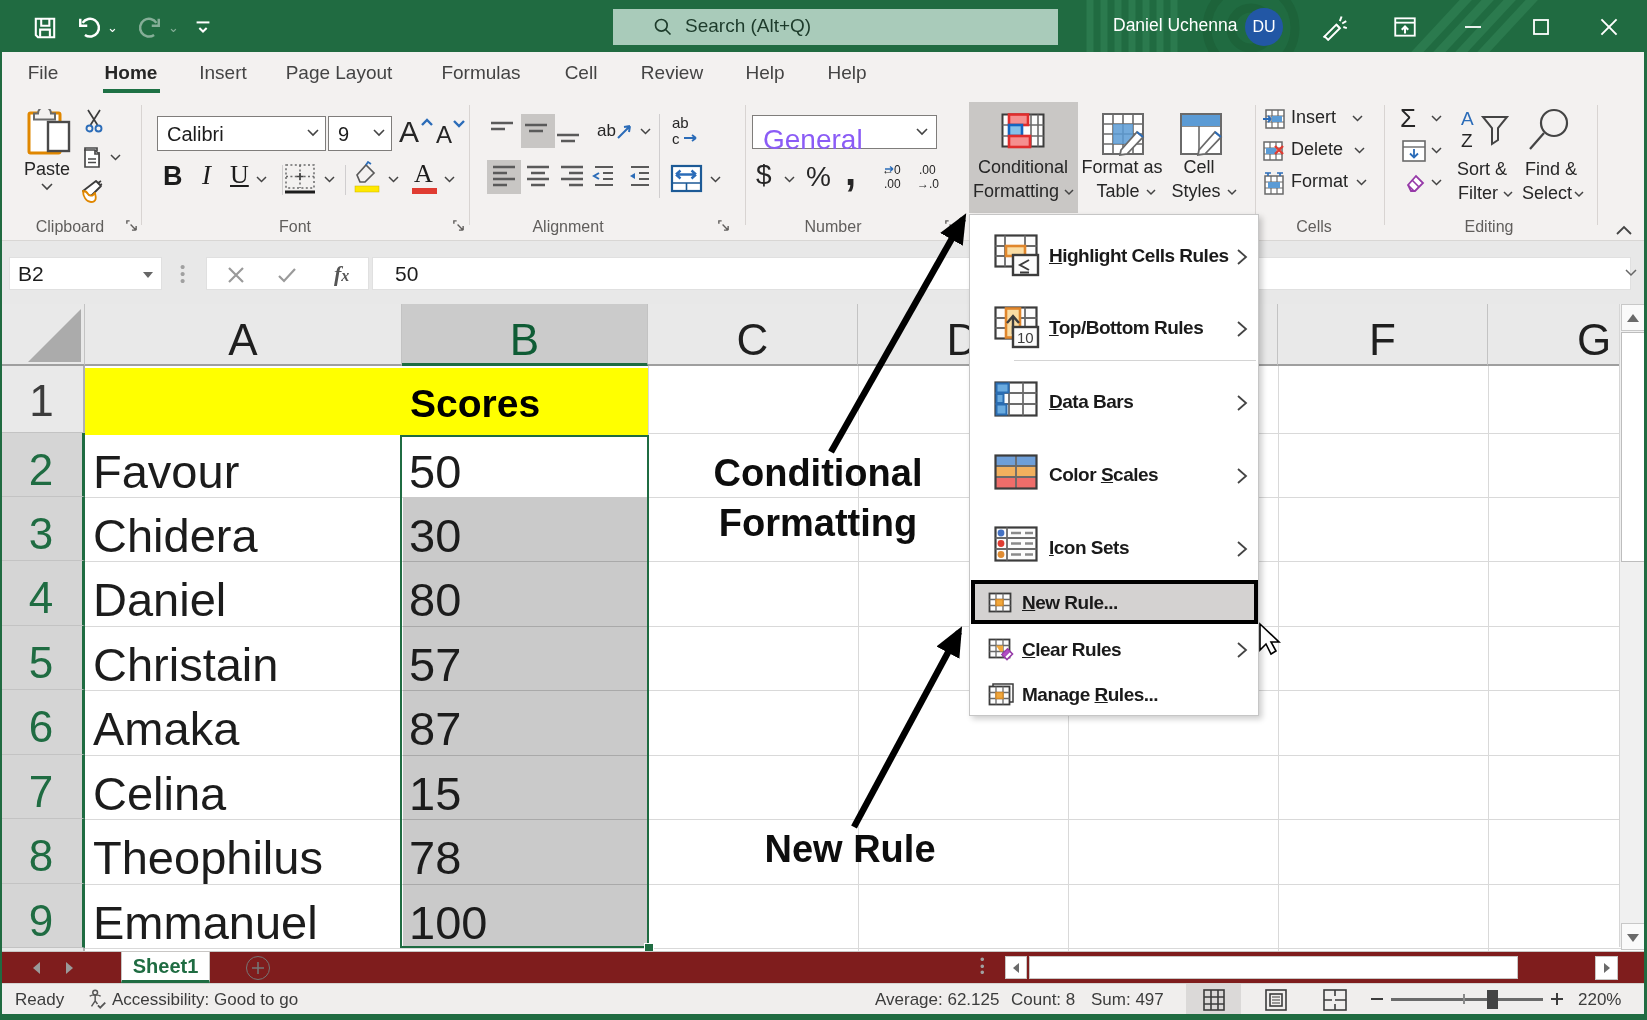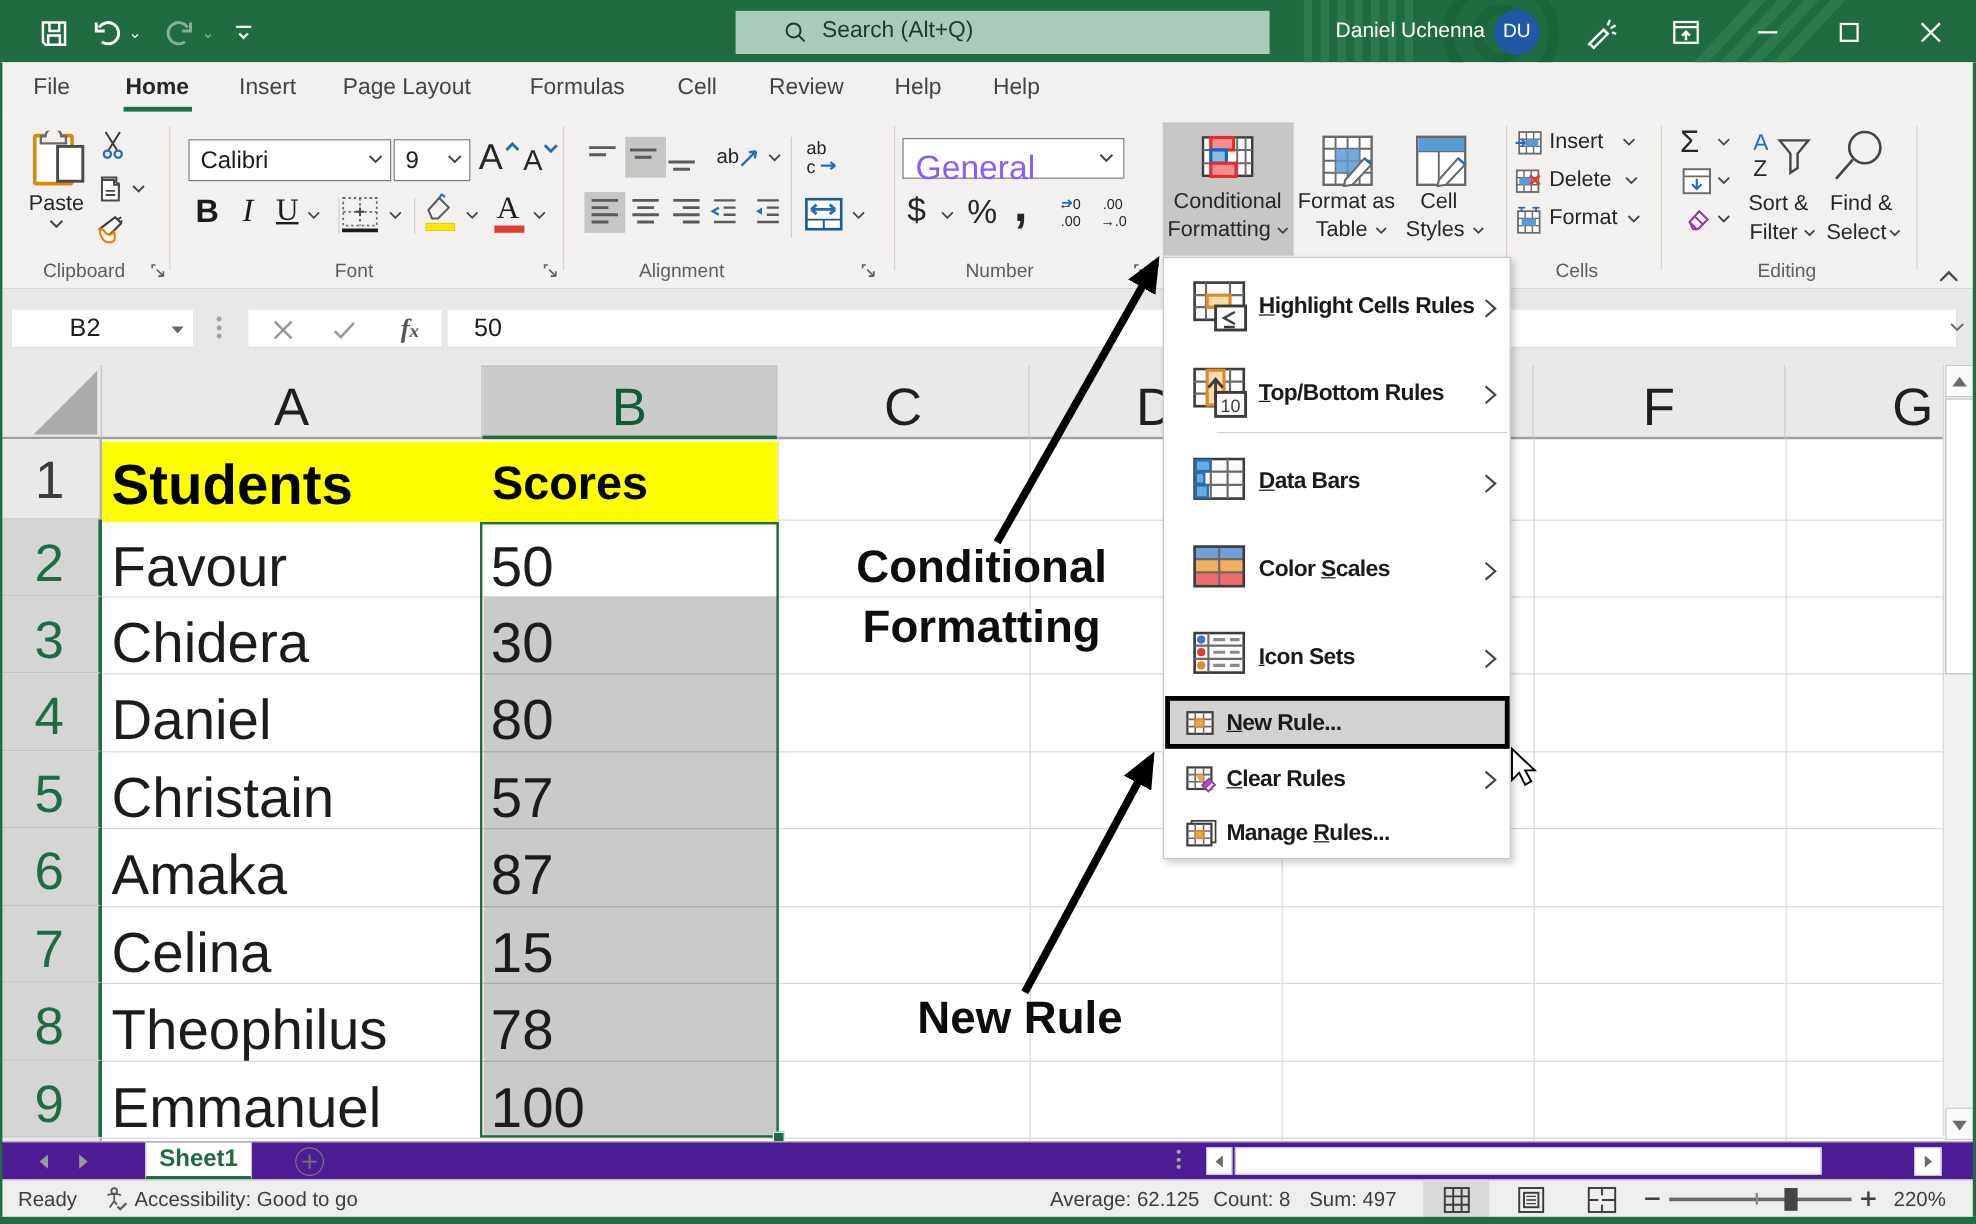--- a/index.html
+++ b/index.html
@@ -41,21 +41,21 @@
   .gl-h { position:absolute; left:85px; right:0; height:1px; background:#d9d9d9; }
   .gl-v { position:absolute; top:62px; bottom:0; width:1px; background:#d9d9d9; }
   .cell-text { position:absolute; font-size:47px; line-height:36px; color:#1c1c1c; }
 
   
   #menu { left:969px; top:214px; width:290px; height:502px; background:#fff; border:1px solid #c6c6c6;
       box-shadow:3px 3px 6px rgba(0,0,0,0.2); }
   .mi-text { position:absolute; left:79px; font-size:19px; font-weight:bold; color:#1a1a1a; white-space:nowrap; letter-spacing:-0.5px; }
 
   
-  #sheetbar { left:0; top:951px; width:1647px; height:32px; background:#4c1d95; border-top:1px solid #c8c6c4;}
+  #sheetbar { left:0; top:951px; width:1647px; height:32px; background:#7f1d1d; border-top:1px solid #c8c6c4;}
   
   #statusbar { left:0; top:983px; width:1647px; height:31px; background:#f0eeed; border-top:1px solid #d6d4d2;
       font-size:17px; color:#3c3c3c; }
   #greenbottom { left:0; top:1014px; width:1647px; height:6px; background:#206b41; }
   #greenleft { left:0; top:52px; width:2px; height:962px; background:#206b41; }
   #greenright { left:1644px; top:52px; width:3px; height:962px; background:#206b41; }
 </style>
 </head>
 <body>
 <div id="app">
@@ -446,21 +446,21 @@
         <path d="M1 1 L5 5 L9 1" fill="none" stroke="#444" stroke-width="1.5"></path>
       </svg>
     <div class="grouplabel" style="left:1489px;">Editing</div>
     <div class="vsep" style="left:1597px;"></div>
     <svg width="16" height="10" style="position:absolute;left:1616px;top:128px;">
         <path d="M1 9 L8 2 L15 9" fill="none" stroke="#444" stroke-width="1.8"></path>
       </svg>
   </div>
   <div class="abs" id="fbar">
     <div class="wbox" style="left:9px;width:153px;">
-      <span style="position:absolute;left:8px;top:4px;font-size:21px;color:#1c1c1c;margin-left:40px;">B2</span>
+      <span style="position:absolute;left:8px;top:4px;font-size:21px;color:#1c1c1c;">B2</span>
       <svg width="12" height="8" style="position:absolute;left:132px;top:13px;">
           <path d="M1 1 L11 1 L6 7 z" fill="#666"></path>
         </svg>
     </div>
     <div style="position:absolute;left:180px;top:22px;color:#a0a0a0;font-size:15px;letter-spacing:0;line-height:7px;">•<br>•<br>•</div>
     <div class="wbox" style="left:206px;width:163px;">
       <svg width="18" height="18" style="position:absolute;left:20px;top:8px;">
           <path d="M2 2 L16 16 M16 2 L2 16" stroke="#9a9a9a" stroke-width="2.2" fill="none"></path>
         </svg>
       <svg width="20" height="16" style="position:absolute;left:70px;top:9px;">
@@ -511,21 +511,20 @@
     <div class="gl-h" style="top:579.5px;"></div>
     <div class="gl-h" style="top:644px;"></div>
 
     <div class="gl-v" style="left:648px;"></div>
     <div class="gl-v" style="left:858px;"></div>
     <div class="gl-v" style="left:1068px;"></div>
     <div class="gl-v" style="left:1278px;"></div>
     <div class="gl-v" style="left:1488px;"></div>
 
     <div style="position:absolute;left:85px;top:63.5px;width:563px;height:67px;background:#ffff00;"></div>
-    <div style="position:absolute;left:93px;top:76px;font-size:47px;line-height:47px;font-weight:bold;color:#000;">Students</div>
     <div style="position:absolute;left:410px;top:76px;font-size:39px;line-height:47px;font-weight:bold;color:#000;">Scores</div>
 
     <div style="position:absolute;left:403px;top:193px;width:245px;height:451px;background:#cacaca;"></div>
     <div style="position:absolute;left:403px;top:257px;width:245px;height:1px;background:#a9a9a9;"></div>
     <div style="position:absolute;left:403px;top:321.5px;width:245px;height:1px;background:#a9a9a9;"></div>
     <div style="position:absolute;left:403px;top:386px;width:245px;height:1px;background:#a9a9a9;"></div>
     <div style="position:absolute;left:403px;top:450.5px;width:245px;height:1px;background:#a9a9a9;"></div>
     <div style="position:absolute;left:403px;top:515px;width:245px;height:1px;background:#a9a9a9;"></div>
     <div style="position:absolute;left:403px;top:579.5px;width:245px;height:1px;background:#a9a9a9;"></div>
 

